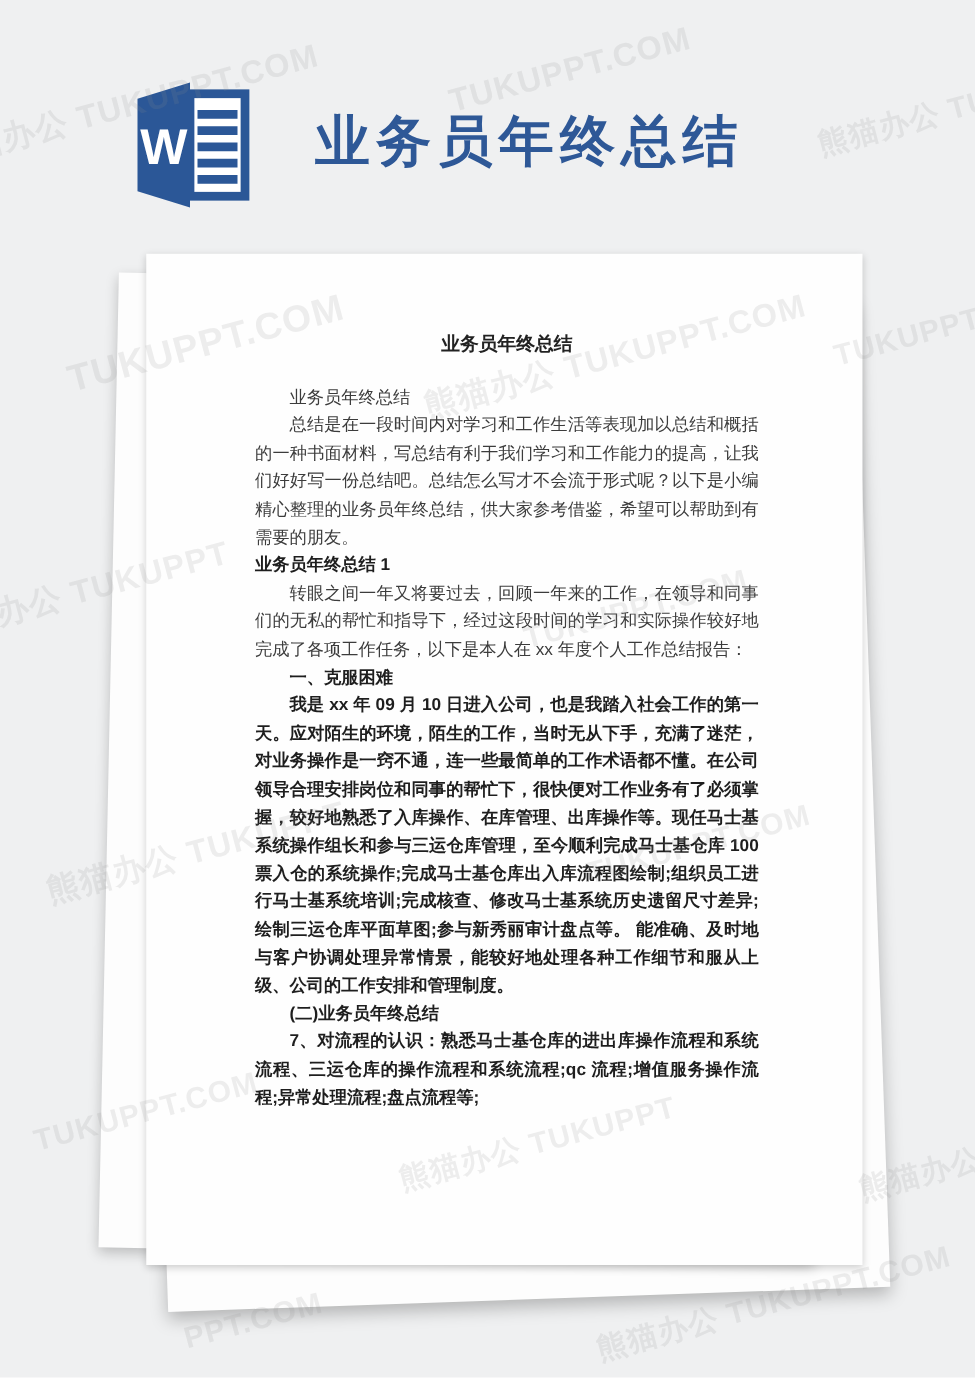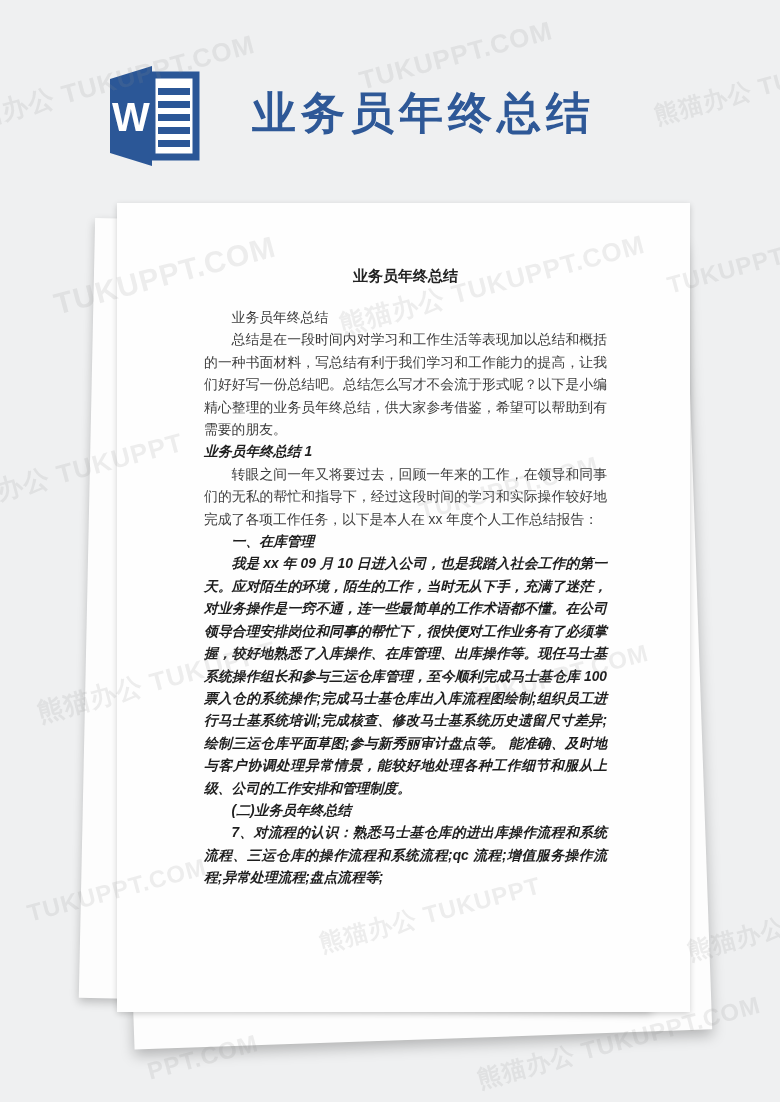--- a/index.html
+++ b/index.html
@@ -38,21 +38,21 @@
   }
   .doc-title {
     margin:0 0 20px 0; font-size:15px; line-height:22px;
     font-weight:bold; color:#222; text-align:center;
   }
   .para {
     margin:0; font-size:13.8px; line-height:22.4px;
     color:#3c3c3c; text-align:justify;
   }
   .para.indent { text-indent:2em; }
-  .para.bold { font-weight:bold; color:#1e1e1e;font-style:italic; }
+  .para.bold { font-weight:bold; color:#1e1e1e; }
   
   .wm-layer { position:absolute; left:0; top:0; width:780px; height:1102px; z-index:3; pointer-events:none; }
   .wm {
     position:absolute; font-weight:bold; white-space:nowrap;
     color:rgba(140,140,140,0.15);
     transform:rotate(-15deg); transform-origin:left center;
     letter-spacing:1px;
   }
 </style>
 </head>
@@ -77,21 +77,21 @@
   <div class="sheet sheet-back-bottom"></div>
   <div class="sheet sheet-back-left"></div>
 
   <div class="page">
     <h1 class="doc-title">业务员年终总结</h1>
     <div id="doc-body">
         <p class="para indent">业务员年终总结</p>
         <p class="para indent">总结是在一段时间内对学习和工作生活等表现加以总结和概括的一种书面材料，写总结有利于我们学习和工作能力的提高，让我们好好写一份总结吧。总结怎么写才不会流于形式呢？以下是小编精心整理的业务员年终总结，供大家参考借鉴，希望可以帮助到有需要的朋友。</p>
         <p class="para bold">业务员年终总结 1</p>
         <p class="para indent">转眼之间一年又将要过去，回顾一年来的工作，在领导和同事们的无私的帮忙和指导下，经过这段时间的学习和实际操作较好地完成了各项工作任务，以下是本人在 xx 年度个人工作总结报告：</p>
-        <p class="para bold indent">一、在库管理</p>
+        <p class="para bold indent">一、克服困难</p>
         <p class="para bold indent">我是 xx 年 09 月 10 日进入公司，也是我踏入社会工作的第一天。应对陌生的环境，陌生的工作，当时无从下手，充满了迷茫，对业务操作是一窍不通，连一些最简单的工作术语都不懂。在公司领导合理安排岗位和同事的帮忙下，很快便对工作业务有了必须掌握，较好地熟悉了入库操作、在库管理、出库操作等。现任马士基系统操作组长和参与三运仓库管理，至今顺利完成马士基仓库 100 票入仓的系统操作;完成马士基仓库出入库流程图绘制;组织员工进行马士基系统培训;完成核查、修改马士基系统历史遗留尺寸差异;绘制三运仓库平面草图;参与新秀丽审计盘点等。 能准确、及时地与客户协调处理异常情景，能较好地处理各种工作细节和服从上级、公司的工作安排和管理制度。</p>
         <p class="para bold indent">(二)业务员年终总结</p>
         <p class="para bold indent">7、对流程的认识：熟悉马士基仓库的进出库操作流程和系统流程、三运仓库的操作流程和系统流程;qc 流程;增值服务操作流程;异常处理流程;盘点流程等;</p>
       </div>
   </div>
 
   <div class="wm-layer" id="wm-layer">
       <div class="wm" style="left: -50px; top: 108px; font-size: 26px;">熊猫办公 TUKUPPT.COM</div>
       <div class="wm" style="left: 360px; top: 66px; font-size: 26px;">TUKUPPT.COM</div>
       <div class="wm" style="left: 655px; top: 100px; font-size: 24px;">熊猫办公 TUKUPPT</div>

